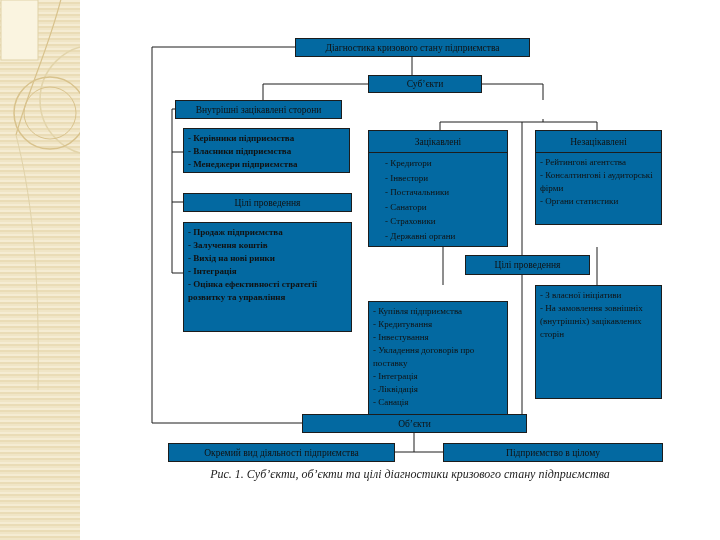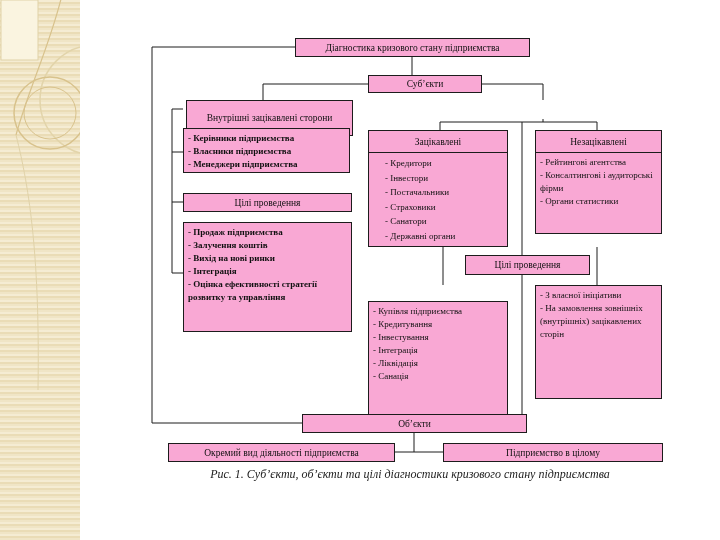--- a/index.html
+++ b/index.html
@@ -7,39 +7,39 @@
   .slide{position:relative;width:720px;height:540px;background:#ffffff;font-family:"Liberation Serif",serif;}
 
   
   .sidebar{
     position:absolute;left:0;top:0;width:80px;height:540px;overflow:hidden;
     background:repeating-linear-gradient(180deg,#f5ecd3 0px,#f5ecd3 2px,#eadcb6 2px,#eadcb6 4px,#f0e5c6 4px,#f0e5c6 6px);
   }
   .sidebar svg{position:absolute;left:0;top:0;}
 
   
-  .box{position:absolute;box-sizing:border-box;border:1px solid #1c1c1c;background:#f9a8d4;color:#111;}
+  .box{position:absolute;box-sizing:border-box;border:1px solid #1c1c1c;background:#0369a1;color:#111;}
   .hdr{display:flex;align-items:center;justify-content:center;text-align:center;font-size:9.5px;line-height:10px;padding:1px 2px;}
   .hdr2{border-width:1.5px;}
   .list{font-size:9px;padding:3px 4px 2px 4px;}
   .list .li{line-height:13px;}
   .tight .li{line-height:14.5px;}
   .bold .li{font-weight:bold;}
 
   #b-title      {left:295px;top:38px; width:235px;height:19px;}
   #b-subjects   {left:368px;top:75px; width:114px;height:18px;}
-  #b-int-hdr    {left:186px;top:100px;width:167px;height:36px;}
+  #b-int-hdr    {left:175px;top:100px;width:167px;height:19px;}
   #b-ext-hdr    {left:455px;top:100px;width:177px;height:19px;}
   #b-int-list   {left:183px;top:128px;width:167px;height:45px;}
   #b-int-goalhdr{left:183px;top:193px;width:169px;height:19px;}
   #b-int-goals  {left:183px;top:222px;width:169px;height:110px;}
   #b-intst-hdr  {left:368px;top:130px;width:140px;height:22px;border-bottom:none;}
   #b-intst-list {left:368px;top:152px;width:140px;height:95px;padding-left:16px;}
   #b-unint-hdr  {left:535px;top:130px;width:127px;height:22px;border-bottom:none;}
-  #b-unint-list {left:535px;top:152px;width:127px;height:82px;}
+  #b-unint-list {left:535px;top:152px;width:127px;height:73px;}
   #b-goal-r     {left:465px;top:255px;width:125px;height:20px;}
   #b-r-list1    {left:368px;top:301px;width:140px;height:122px;}
   #b-r-list2    {left:535px;top:285px;width:127px;height:114px;}
   #b-objects    {left:302px;top:414px;width:225px;height:19px;}
   #b-bot-left   {left:168px;top:443px;width:227px;height:19px;}
   #b-bot-right  {left:443px;top:443px;width:220px;height:19px;}
 
   .caption{position:absolute;left:150px;top:467px;width:520px;text-align:center;
            font-size:12px;font-style:italic;color:#222;}
 
@@ -93,37 +93,38 @@
       <div class="li">- Вихід на нові ринки</div>
       <div class="li">- Інтеграція</div>
       <div class="li">- Оцінка ефективності стратегії розвитку та управління</div>
     </div>
 
   <div class="box hdr" id="b-intst-hdr">Зацікавлені</div>
   <div class="box list tight" id="b-intst-list">
       <div class="li">- Кредитори</div>
       <div class="li">- Інвестори</div>
       <div class="li">- Постачальники</div>
+      <div class="li">- Санатори</div>
       <div class="li">- Страховики</div>
-      <div class="li">- Санатори</div>
       <div class="li">- Державні органи</div>
     </div>
 
   <div class="box hdr" id="b-unint-hdr">Незацікавлені</div>
   <div class="box list" id="b-unint-list">
       <div class="li">- Рейтингові агентства</div>
       <div class="li">- Консалтингові і аудиторські фірми</div>
       <div class="li">- Органи статистики</div>
     </div>
 
   <div class="box hdr" id="b-goal-r">Цілі проведення</div>
   <div class="box list" id="b-r-list1">
       <div class="li">- Купівля підприємства</div>
       <div class="li">- Кредитування</div>
       <div class="li">- Інвестування</div>
+      <div class="li">- Укладення договорів про поставку</div>
       <div class="li">- Інтеграція</div>
       <div class="li">- Ліквідація</div>
       <div class="li">- Санація</div>
     </div>
   <div class="box list" id="b-r-list2">
       <div class="li">- З власної ініціативи</div>
       <div class="li">- На замовлення зовнішніх (внутрішніх) зацікавлених сторін</div>
     </div>
 
   <div class="box hdr" id="b-objects">Об’єкти</div>

